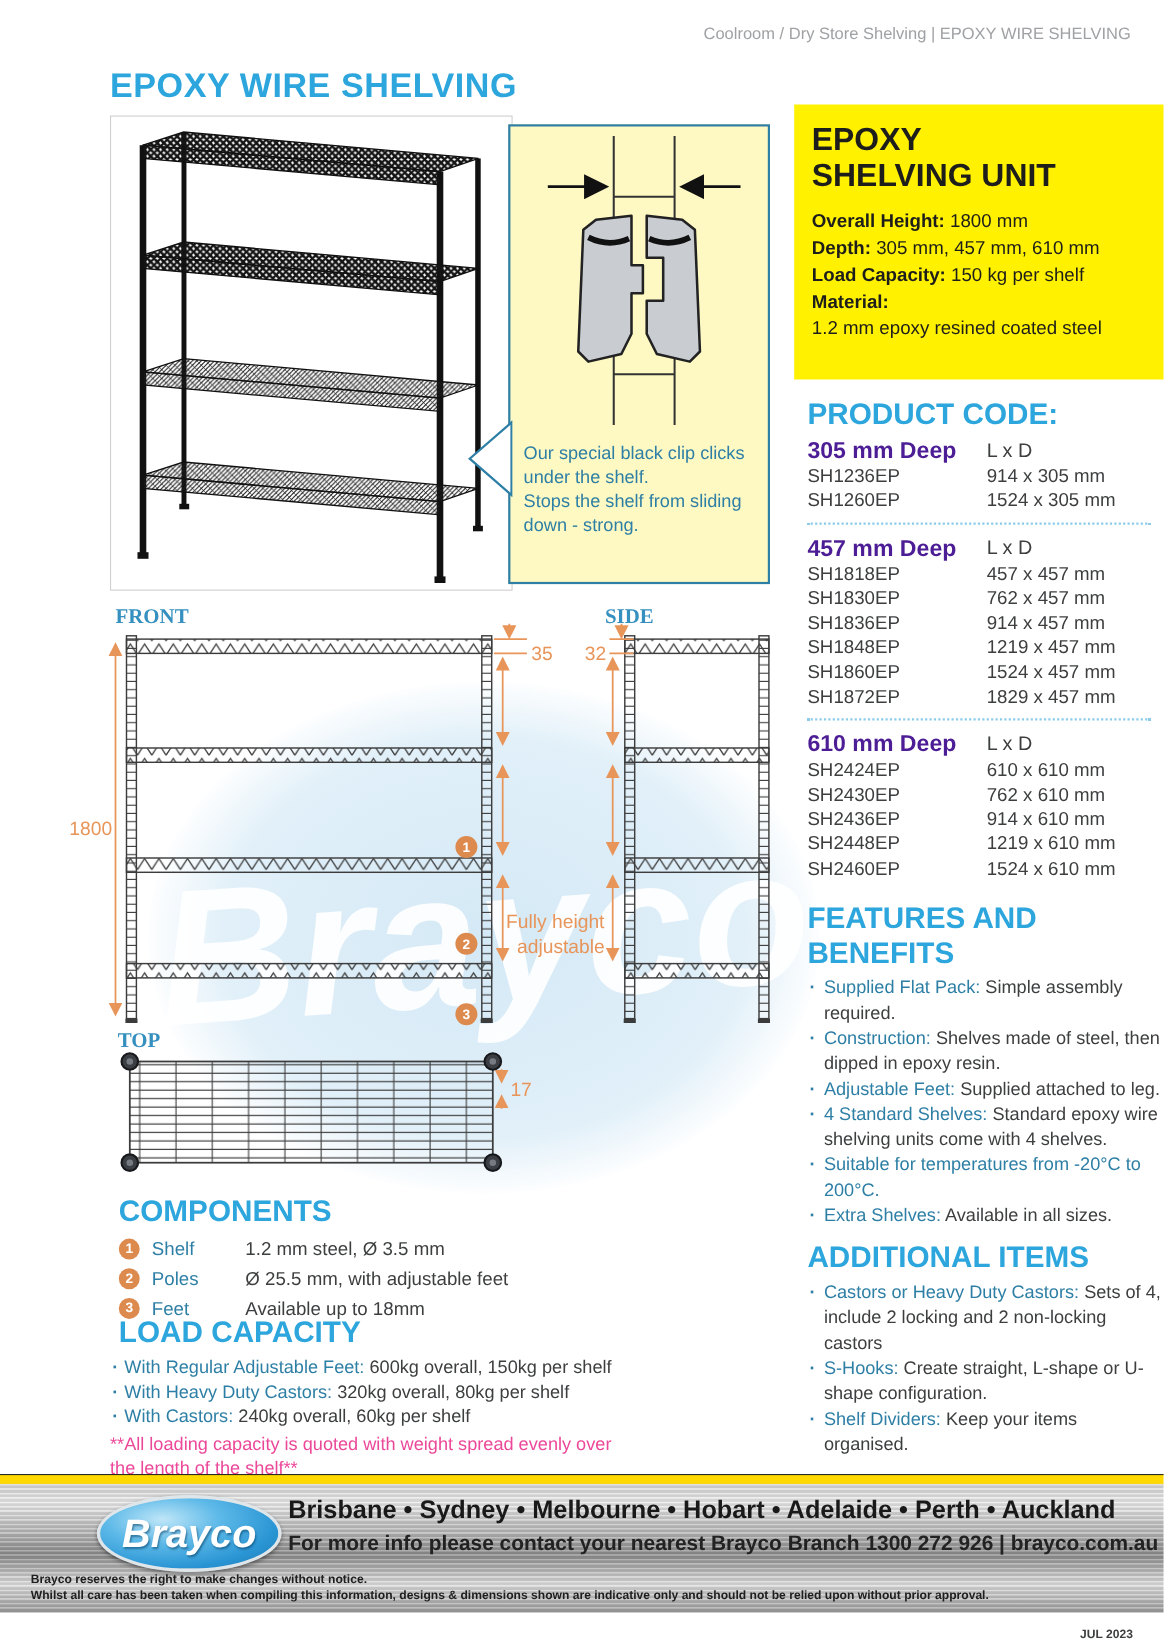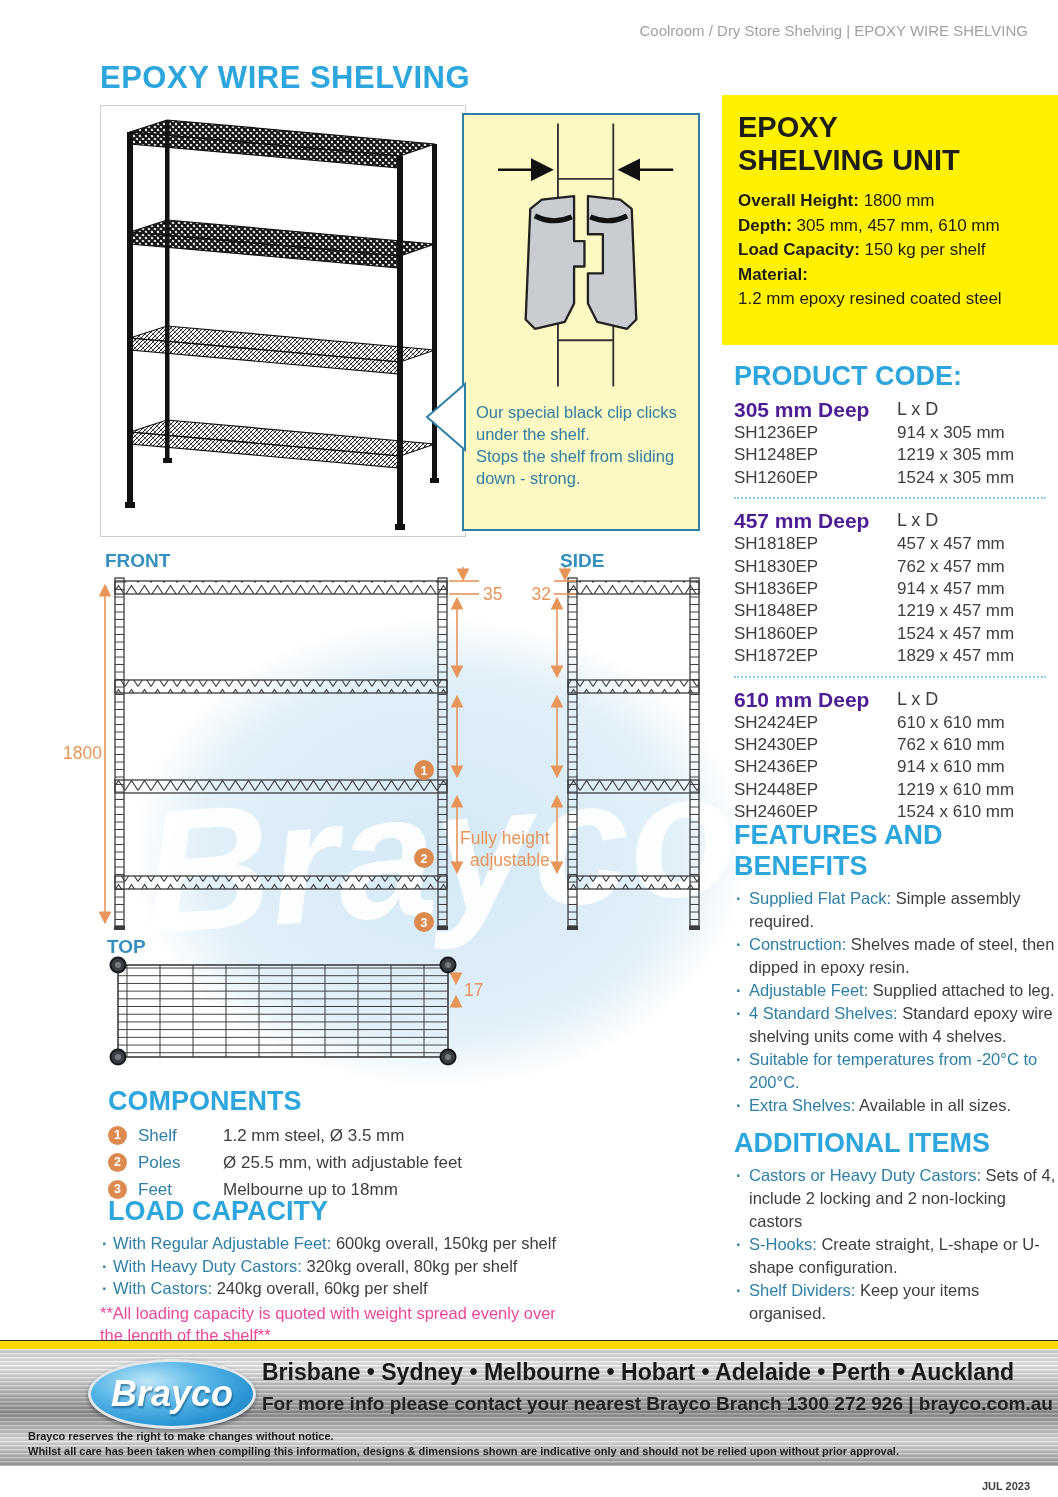--- a/index.html
+++ b/index.html
@@ -18,21 +18,21 @@
   .pointer{left:424px;top:382px;z-index:3;}
 
   
   .watermark{left:135px;top:620px;width:610px;height:465px;border-radius:50%;
      background:radial-gradient(ellipse at center, rgba(189,221,241,.65) 0%, rgba(189,221,241,.45) 55%, rgba(189,221,241,0) 72%);
      display:flex;align-items:center;justify-content:center;overflow:hidden;z-index:0;}
   .watermark span{font-size:175px;font-weight:bold;font-style:italic;color:rgba(255,255,255,.9);transform:rotate(-4deg);}
 
   
   .drawing-svg{left:60px;top:545px;z-index:1;}
-  .view-label{font-size:19px;font-weight:bold;color:#3590bf;z-index:2;}
+  .view-label{font-size:19px;font-weight:bold;color:#3590bf;z-index:2;font-family:Liberation Serif, serif;}
 
   
   .h2{font-size:27px;font-weight:bold;color:#2ca6dc;margin:0 0 5px 0;}
   .bullet{position:relative;padding-left:15px;font-size:16.5px;line-height:23px;color:#3d3e3f;}
   .bullet::before{content:"·";position:absolute;left:2px;top:0;color:#2e7fa5;font-weight:bold;}
   .lead{color:#2e7fa5;}
 
   
   .spec-box{left:722px;top:95px;width:336px;height:250px;background:#fff100;box-sizing:border-box;padding:16px 0 0 16px;color:#1d1d1b;}
   .spec-title{font-size:29px;font-weight:bold;line-height:33px;margin-bottom:12px;}
@@ -176,24 +176,20 @@
 
     <div class="grouphead">
       <span class="depth">305 mm Deep</span>
       <span class="lxd">L x D</span>
     </div>
     <div class="coderow">
         <span class="c1">SH1236EP</span>
         <span>914 x 305 mm</span>
       </div>
     <div class="coderow">
-        <span class="c1">SH1248EP</span>
-        <span>1219 x 305 mm</span>
-      </div>
-    <div class="coderow">
         <span class="c1">SH1260EP</span>
         <span>1524 x 305 mm</span>
       </div>
     <div class="dotted"></div>
 
     <div class="grouphead">
       <span class="depth">457 mm Deep</span>
       <span class="lxd">L x D</span>
     </div>
     <div class="coderow">
@@ -259,21 +255,21 @@
   </div>
 
   <div class="abs additional">
     <div class="h2">ADDITIONAL ITEMS</div>
     <div class="bullet"><span class="lead">Castors or Heavy Duty Castors:</span> <span>Sets of 4, include 2 locking and 2 non-locking castors</span></div>
     <div class="bullet"><span class="lead">S-Hooks:</span> <span>Create straight, L-shape or U-shape configuration.</span></div>
     <div class="bullet"><span class="lead">Shelf Dividers:</span> <span>Keep your items organised.</span></div>
   </div>
 
   <div class="abs view-label" style="left:105px;top:550px;">FRONT</div>
-  <div class="abs view-label" style="left:550px;top:550px;margin-left:10px;">SIDE</div>
+  <div class="abs view-label" style="left:550px;top:550px;">SIDE</div>
   <div class="abs view-label" style="left:107px;top:936px;">TOP</div>
 
   <svg class="abs drawing-svg" width="650" height="530" viewBox="0 0 650 530">
     <defs>
       <pattern id="zig" width="13" height="13" patternUnits="userSpaceOnUse">
         <path d="M0,11.5 L6.5,1.5 L13,11.5" stroke="#3c3c3c" stroke-width="1.2" fill="none"></path>
       </pattern>
       <pattern id="lad" width="9" height="7.5" patternUnits="userSpaceOnUse">
         <line x1="0" y1="7" x2="9" y2="7" stroke="#3c3c3c" stroke-width="1"></line>
       </pattern>
@@ -367,21 +363,21 @@
       <span>1.2 mm steel, Ø 3.5 mm</span>
     </div>
     <div class="comp-row">
       <span class="comp-num">2</span>
       <span class="comp-name">Poles</span>
       <span>Ø 25.5 mm, with adjustable feet</span>
     </div>
     <div class="comp-row">
       <span class="comp-num">3</span>
       <span class="comp-name">Feet</span>
-      <span>Melbourne up to 18mm</span>
+      <span>Available up to 18mm</span>
     </div>
   </div>
 
   <div class="abs loadcap">
     <div class="h2" style="margin-left:8px;">LOAD CAPACITY</div>
     <div class="bullet"><span class="lead">With Regular Adjustable Feet:</span> <span>600kg overall, 150kg per shelf</span></div>
     <div class="bullet"><span class="lead">With Heavy Duty Castors:</span> <span>320kg overall, 80kg per shelf</span></div>
     <div class="bullet"><span class="lead">With Castors:</span> <span>240kg overall, 60kg per shelf</span></div>
     <div class="loadnote">
       <div>**All loading capacity is quoted with weight spread evenly over</div>

